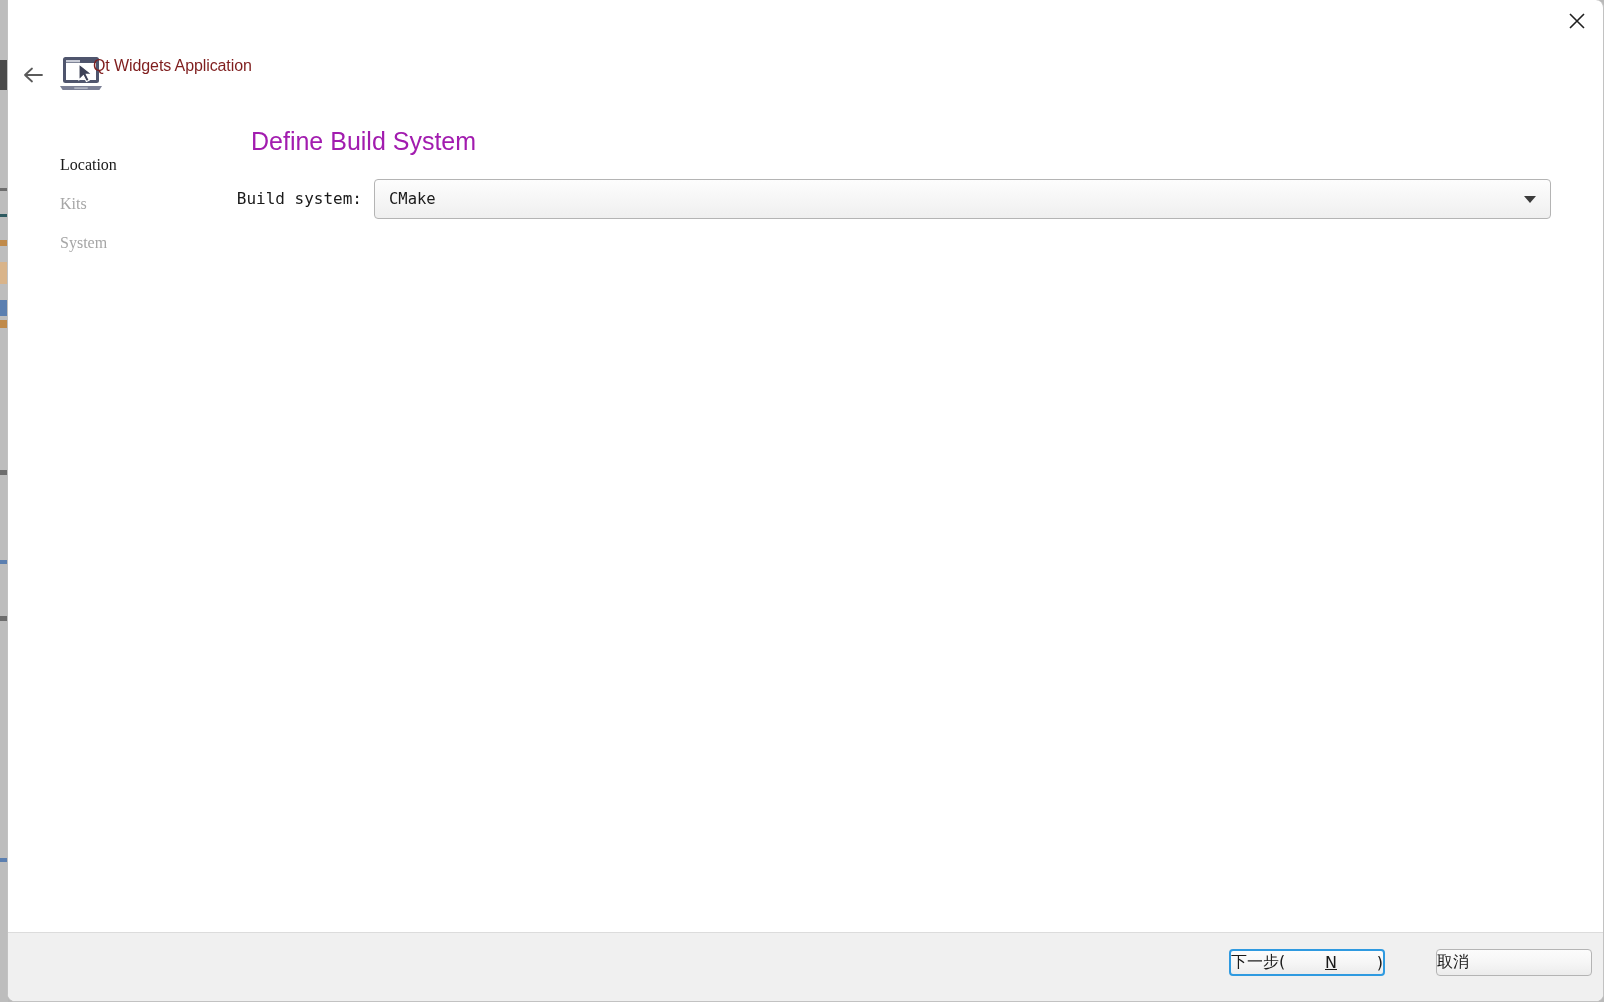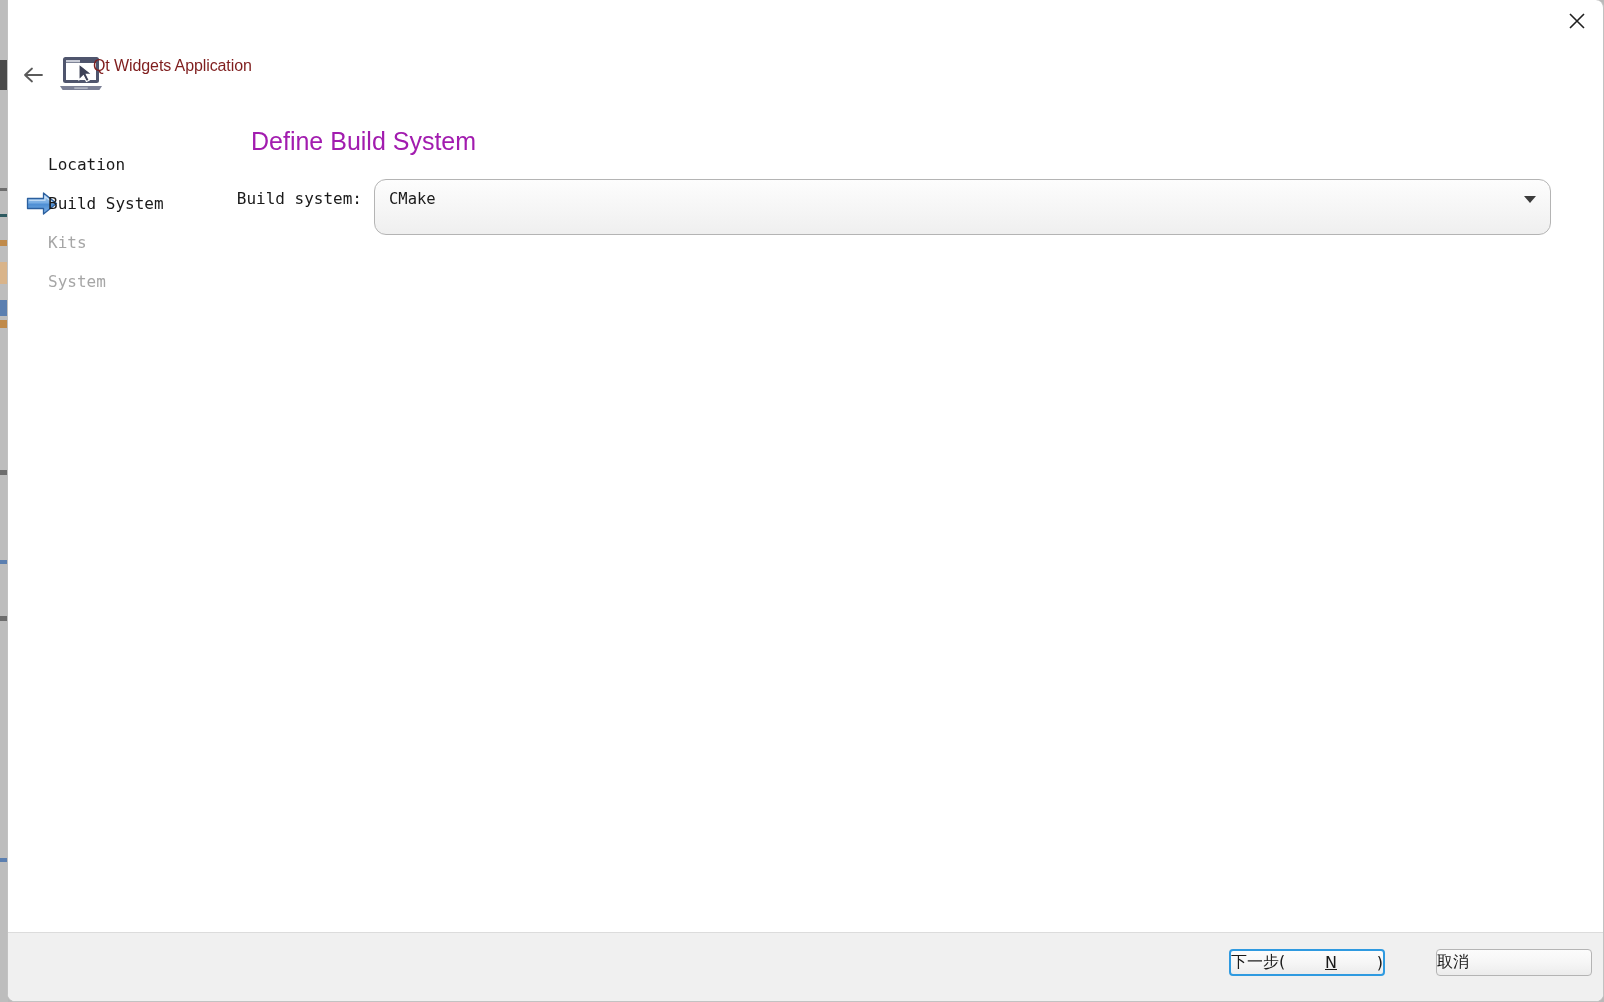--- a/index.html
+++ b/index.html
@@ -95,22 +95,23 @@
   .step {
     position: relative;
     height: 39px;
     display: flex;
     align-items: center;
     font-family: "DejaVu Sans Mono", "Liberation Mono", monospace;
     font-size: 16px;
   }
   .step .step-label {
     position: absolute;
-    left: 40px;
+    left: 52px;
     white-space: nowrap;
+    font-family: Liberation Serif, serif;
   }
   .step.done  .step-label { color: #1a1a1a; }
   .step.active .step-label { color: #1a1a1a; }
   .step.todo  .step-label { color: #a6a6a6; }
 
   .step-arrow {
     position: absolute;
     left: 18px;
     top: 7px;
     width: 32px;
@@ -143,24 +144,24 @@
     text-align: right;
     font-family: "DejaVu Sans Mono", "Liberation Mono", monospace;
     font-size: 16px;
     color: #1a1a1a;
   }
   #build-system-combo {
     position: absolute;
     left: 366px;
     top: 0px;
     width: 1177px;
-    height: 56px;
+    height: 40px;
     box-sizing: border-box;
     border: 1px solid #b4b4b4;
-    border-radius: 12px;
+    border-radius: 4px;
     background: linear-gradient(to bottom, #fdfdfd 0%, #f7f7f7 45%, #efefef 100%);
     cursor: pointer;
   }
   #combo-value {
     position: absolute;
     left: 14px;
     top: 10px;
     font-family: "DejaVu Sans Mono", "Liberation Mono", monospace;
     font-size: 15.5px;
     color: #1a1a1a;
@@ -256,37 +257,20 @@
   </div>
 
   <div id="wizard-title">Qt Widgets Application</div>
 
   <div id="steps">
 
     <div class="step done">
       <span class="step-label">Location</span>
     </div>
 
-    <div class="step active">
-      <span class="step-arrow">
-        <svg width="32" height="25" viewBox="0 0 32 25">
-          <defs>
-            <linearGradient id="ag" x1="0" y1="0" x2="0" y2="1">
-              <stop offset="0%" stop-color="#a8cdf0"></stop>
-              <stop offset="45%" stop-color="#79aee4"></stop>
-              <stop offset="55%" stop-color="#4e8fd4"></stop>
-              <stop offset="100%" stop-color="#7fb2e6"></stop>
-            </linearGradient>
-          </defs>
-          <path d="M1.5 7.5 H17.5 V2 L30.5 12.5 L17.5 23 V17.5 H1.5 Z" fill="url(#ag)" stroke="#2b5f9e" stroke-width="1.3" stroke-linejoin="round"></path>
-          <path d="M3.2 9.2 H19 V5.6 L27.6 12.4" fill="none" stroke="#cfe3f7" stroke-width="1.1"></path>
-        </svg>
-      </span>
-      <span class="step-label">Build System</span>
-    </div>
 
 
     <div class="step todo">
       <span class="step-label">Kits</span>
     </div>
 
     <div class="step todo">
       <span class="step-label">System</span>
     </div>
   </div>

